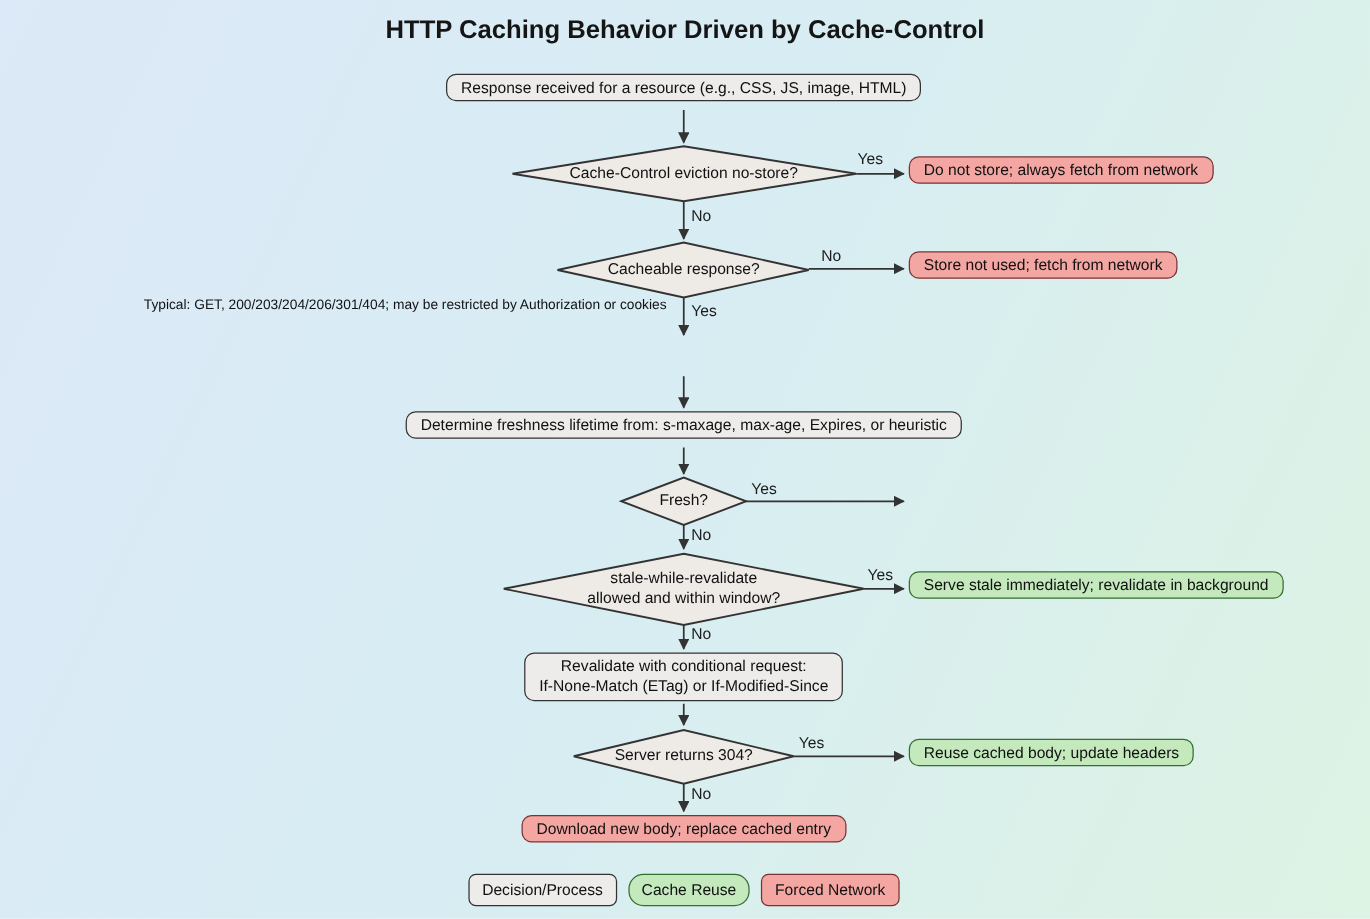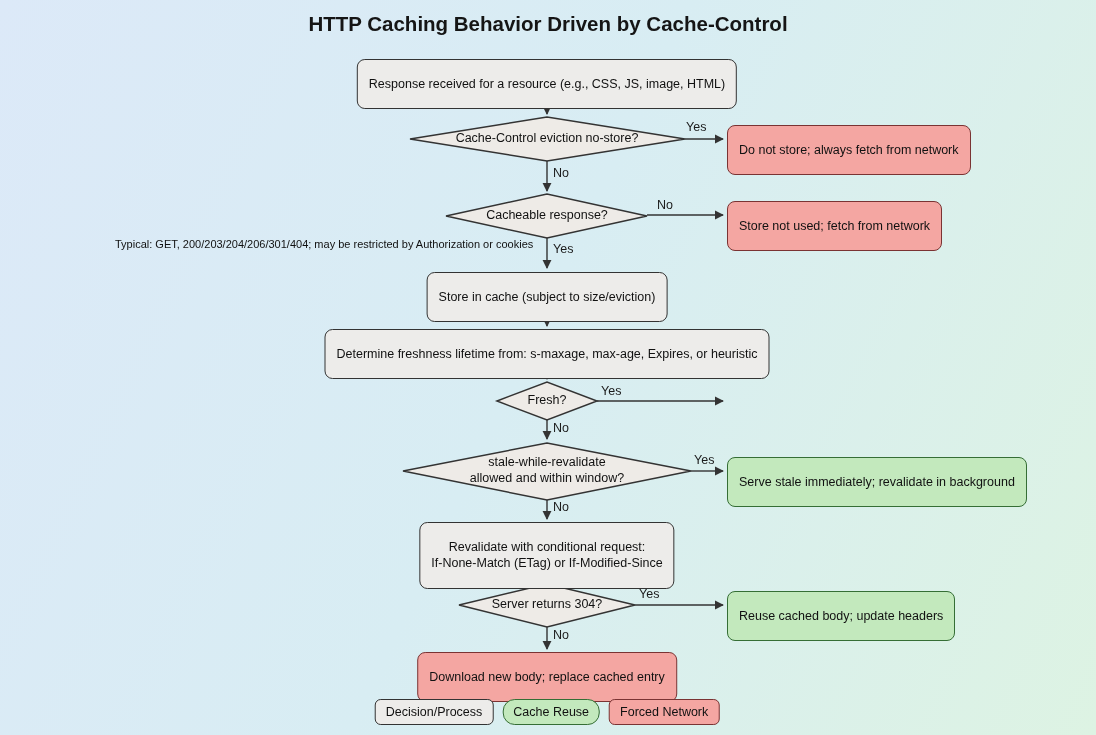--- a/index.html
+++ b/index.html
@@ -15,21 +15,21 @@
   #edges-svg { position: absolute; left: 0; top: 0; width: 1096px; height: 735px; }
   .title {
     position: absolute; top: 12px; left: 548px; transform: translateX(-50%);
     font-size: 20.5px; font-weight: 600; color: #151515; white-space: nowrap;
   }
   .box {
     position: absolute;
     border: 1.5px solid #333333; border-radius: 8px;
     background: #edecea; color: #111;
     font-size: 12.5px; line-height: 1.3;
-    padding: 16px 11px; width: max-content; text-align: center;
+    padding: 2px 11px; width: max-content; text-align: center;
     box-sizing: border-box;
   }
   .center { left: 547px; transform: translateX(-50%); }
   .red   { background: #f4a6a2; border-color: #7a3333; }
   .green { background: #c3e9bd; border-color: #356e35; }
   .two-line { white-space: pre-line; }
   .dlabel {
     position: absolute; transform: translate(-50%,-50%);
     font-size: 12.5px; color: #111; text-align: center;
     width: max-content; white-space: pre-line; line-height: 1.25;
@@ -78,21 +78,20 @@
       <polygon points="403,471 547,443 691,471 547,500"></polygon>
       <polygon points="459,605 547,584 635,605 547,627"></polygon>
     </g>
   </svg>
 
   <div class="title">HTTP Caching Behavior Driven by Cache-Control</div>
 
   <div class="box center" style="top:59px;">Response received for a resource (e.g., CSS, JS, image, HTML)</div>
   <div class="box red" style="left:727px; top:125px;">Do not store; always fetch from network</div>
   <div class="box red" style="left:727px; top:201px;">Store not used; fetch from network</div>
-  <div class="box center" style="top:272px;">Store in cache (subject to size/eviction)</div>
   <div class="box center" style="top:329px;">Determine freshness lifetime from: s-maxage, max-age, Expires, or heuristic</div>
   <div class="box green" style="left:727px; top:457px;">Serve stale immediately; revalidate in background</div>
   <div class="box center two-line" style="top:522px;">Revalidate with conditional request:
 If-None-Match (ETag) or If-Modified-Since</div>
   <div class="box green" style="left:727px; top:591px;">Reuse cached body; update headers</div>
   <div class="box red center" style="top:652px;">Download new body; replace cached entry</div>
 
   <div class="dlabel" style="left:547px; top:139px;">Cache-Control eviction no-store?</div>
   <div class="dlabel" style="left:547px; top:216px;">Cacheable response?</div>
   <div class="dlabel" style="left:547px; top:401px;">Fresh?</div>

